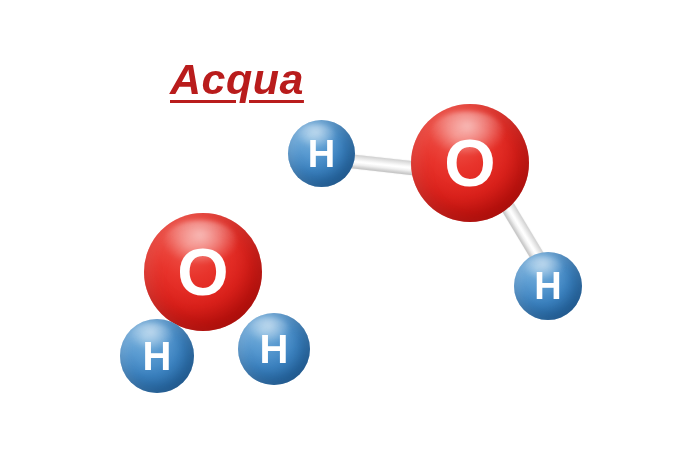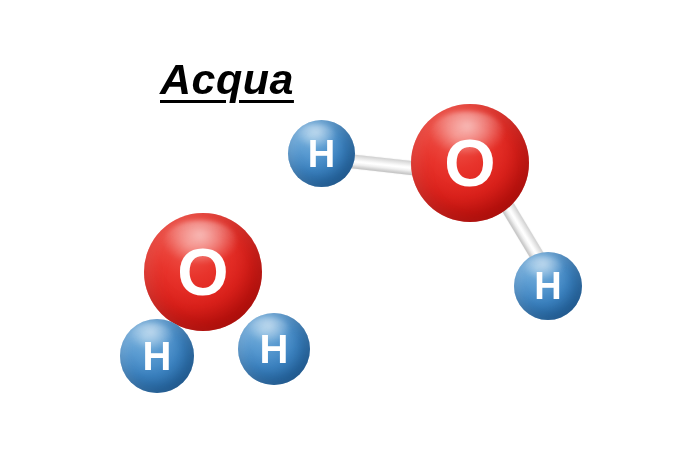--- a/index.html
+++ b/index.html
@@ -14,28 +14,28 @@
     position: relative;
     width: 678px;
     height: 457px;
     background: #ffffff;
     overflow: hidden;
   }
 
   
   #title {
     position: absolute;
-    left: 160px;
+    left: 170px;
     top: 58px;
     font-family: "Liberation Sans", sans-serif;
     font-size: 43px;
     font-weight: bold;
     font-style: italic;
     letter-spacing: 0.5px;
-    color: #000000;
+    color: #b91c1c;
     text-decoration: underline;
     text-decoration-thickness: 3px;
     text-underline-offset: 6px;
     white-space: nowrap;
     line-height: 1;
   }
 
   
   .bond {
     position: absolute;

